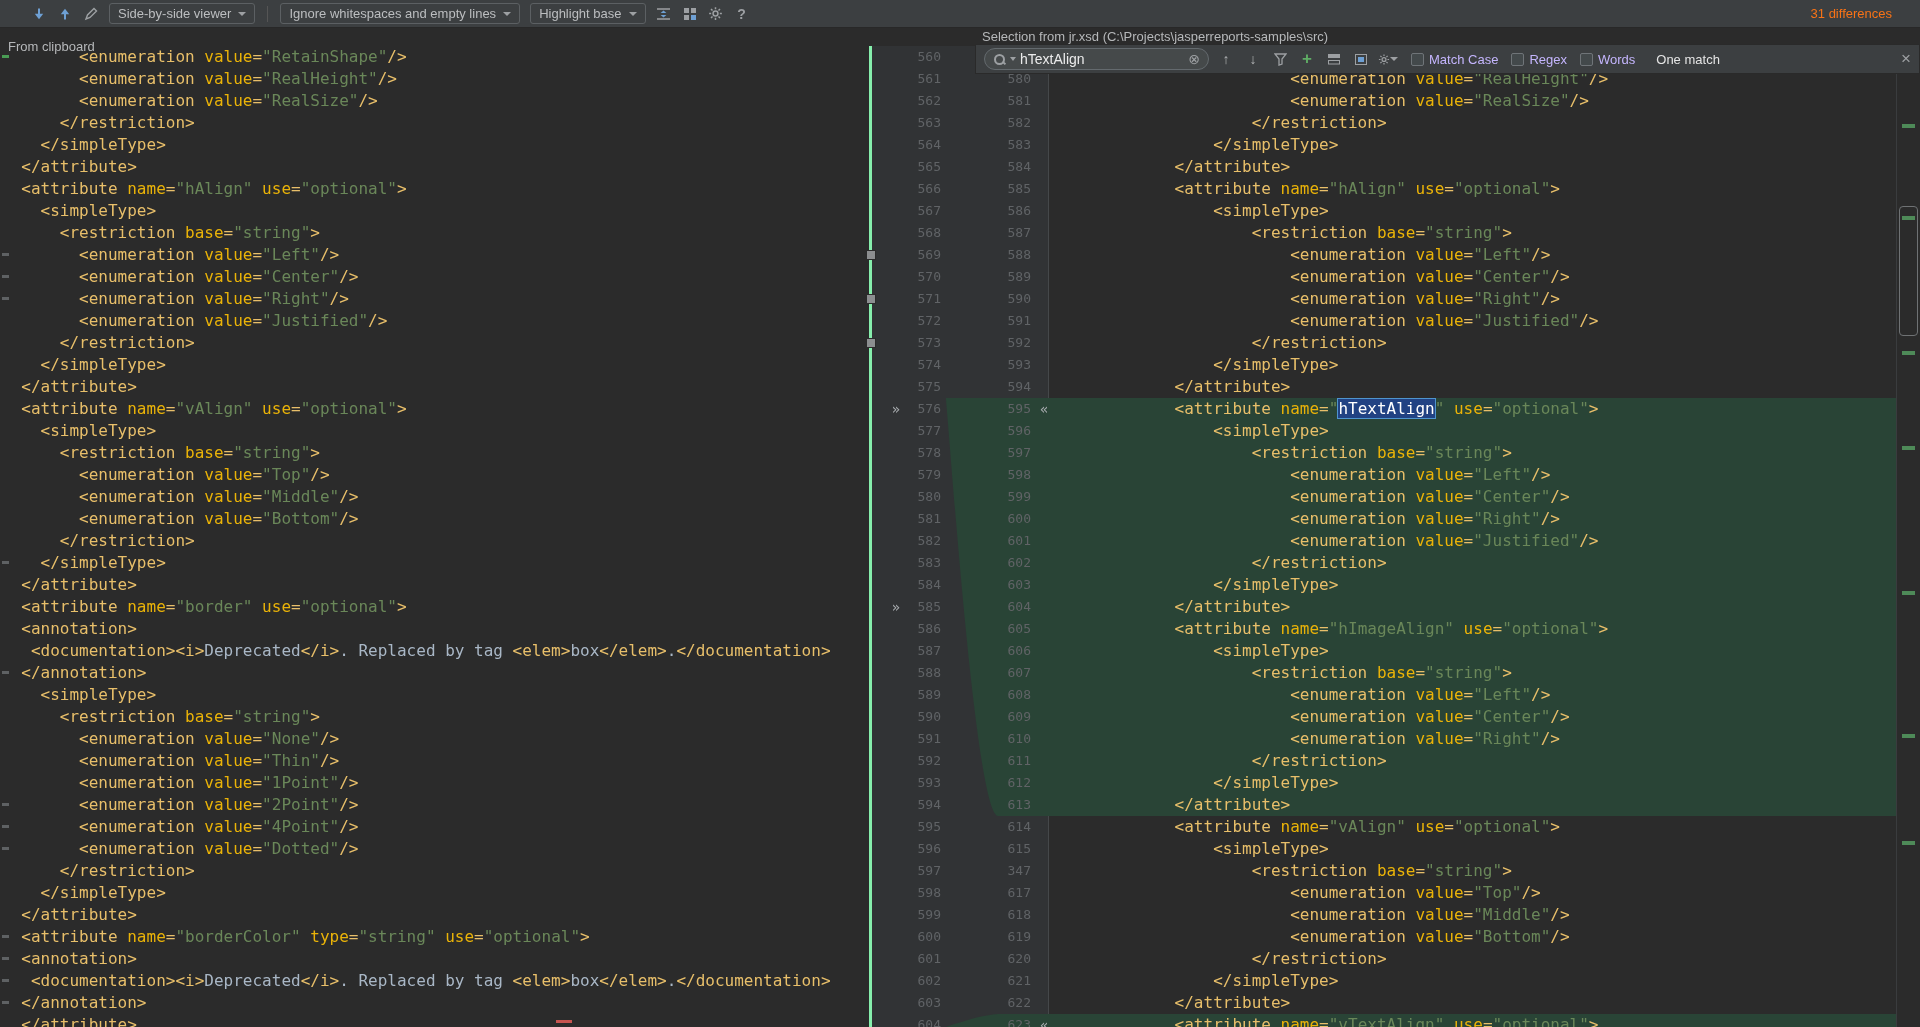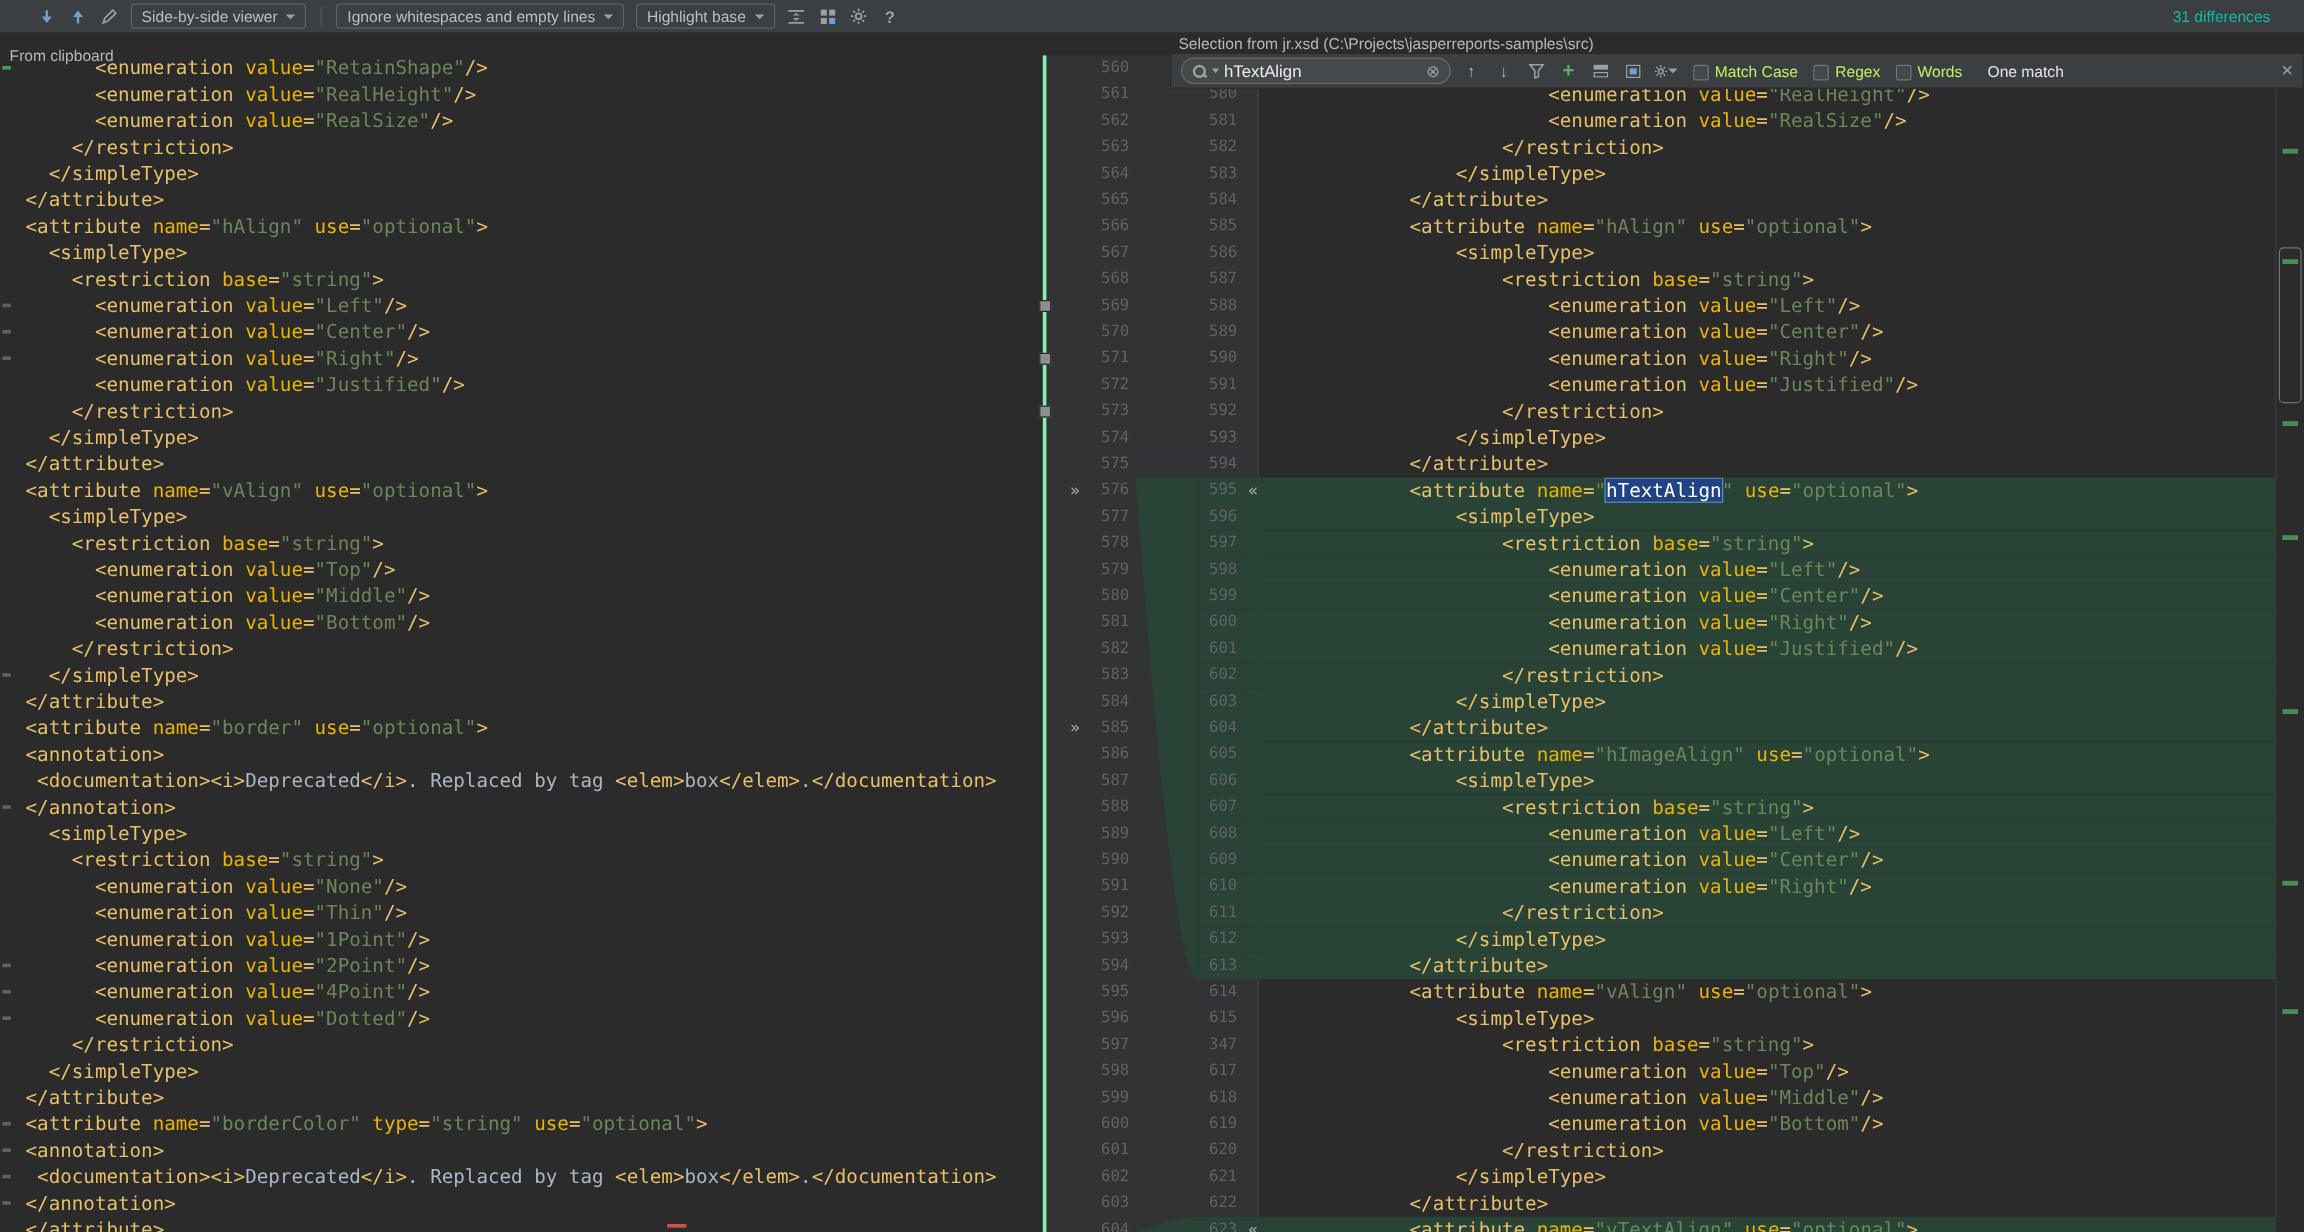--- a/index.html
+++ b/index.html
@@ -9,21 +9,21 @@
   
   .toolbar{position:absolute;left:0;top:0;width:1920px;height:28px;background:#3c3f41;
     border-bottom:1px solid #282828;display:flex;align-items:center;gap:4px;padding:0 28px;
     font-size:13px;z-index:20}
   .tb-icon{width:22px;height:22px;display:inline-flex;align-items:center;justify-content:center;color:#9da0a3}
   .help-q{font-weight:bold;font-size:14px;color:#9da0a3}
   .dropdown{display:inline-flex;align-items:center;gap:7px;height:21px;padding:0 8px;
     border:1px solid #5c6063;border-radius:3px;color:#bcbec0;margin:0 3px;white-space:nowrap}
   .dd-arrow{width:0;height:0;border-left:4px solid transparent;border-right:4px solid transparent;border-top:4px solid #9da0a3}
   .tb-sep{width:1px;height:16px;background:#555;margin:0 5px}
-  .tb-right{margin-left:auto;color:#14b8a6;white-space:nowrap}
+  .tb-right{margin-left:auto;color:#f97316;white-space:nowrap}
 
   
   .titles{position:absolute;top:28px;left:0;width:1920px;height:18px;font-size:13px;color:#b6b8ba;z-index:5}
   .title-l{position:absolute;left:8px;top:11px;white-space:nowrap}
   .title-r{position:absolute;left:982px;top:1px;white-space:nowrap}
 
   
   .code-area{position:absolute;top:46px;left:0;width:1920px;height:981px;overflow:hidden;background:#2b2b2b}
   .pane{position:absolute;top:0;height:100%;overflow:hidden;background:#2b2b2b}
   .pane-left{left:0;width:869px}
@@ -66,21 +66,21 @@
     display:flex;align-items:center;padding:0 8px;gap:4px;flex:none}
   .sf-input{flex:1;background:transparent;border:none;outline:none;color:#ebebeb;font-size:14px;
     font-family:"Liberation Sans",sans-serif;min-width:0}
   .mag{position:relative;width:13px;height:13px;flex:none}
   .mag::before{content:'';position:absolute;left:1px;top:1px;width:7px;height:7px;border:2px solid #9da0a3;border-radius:50%}
   .mag::after{content:'';position:absolute;left:9px;top:9px;width:4px;height:2px;background:#9da0a3;transform:rotate(45deg)}
   .sf-hist{width:0;height:0;border-left:3.5px solid transparent;border-right:3.5px solid transparent;border-top:4px solid #9da0a3;flex:none}
   .sf-clear{color:#9da0a3;font-size:14px;line-height:1;flex:none;cursor:pointer}
   .fb-btn{width:20px;height:20px;display:inline-flex;align-items:center;justify-content:center;color:#afb1b3;font-size:14px;cursor:pointer}
   .fb-plus{color:#5fad65;font-weight:bold;font-size:17px}
-  .fb-check{display:inline-flex;align-items:flex-end;gap:5px;color:#bef264;margin-left:6px;cursor:pointer;white-space:nowrap}
+  .fb-check{display:inline-flex;align-items:center;gap:5px;color:#c4b5fd;margin-left:6px;cursor:pointer;white-space:nowrap}
   .cb{width:13px;height:13px;border:1px solid #6f7478;background:#43494b;border-radius:2px;flex:none}
   .fb-result{color:#e5e5e5;margin-left:14px;white-space:nowrap}
   .fb-close{margin-left:auto;color:#9da0a3;font-size:17px;cursor:pointer}
 </style>
 </head>
 <body>
 
 <div class="app">
 
   <header class="toolbar">

